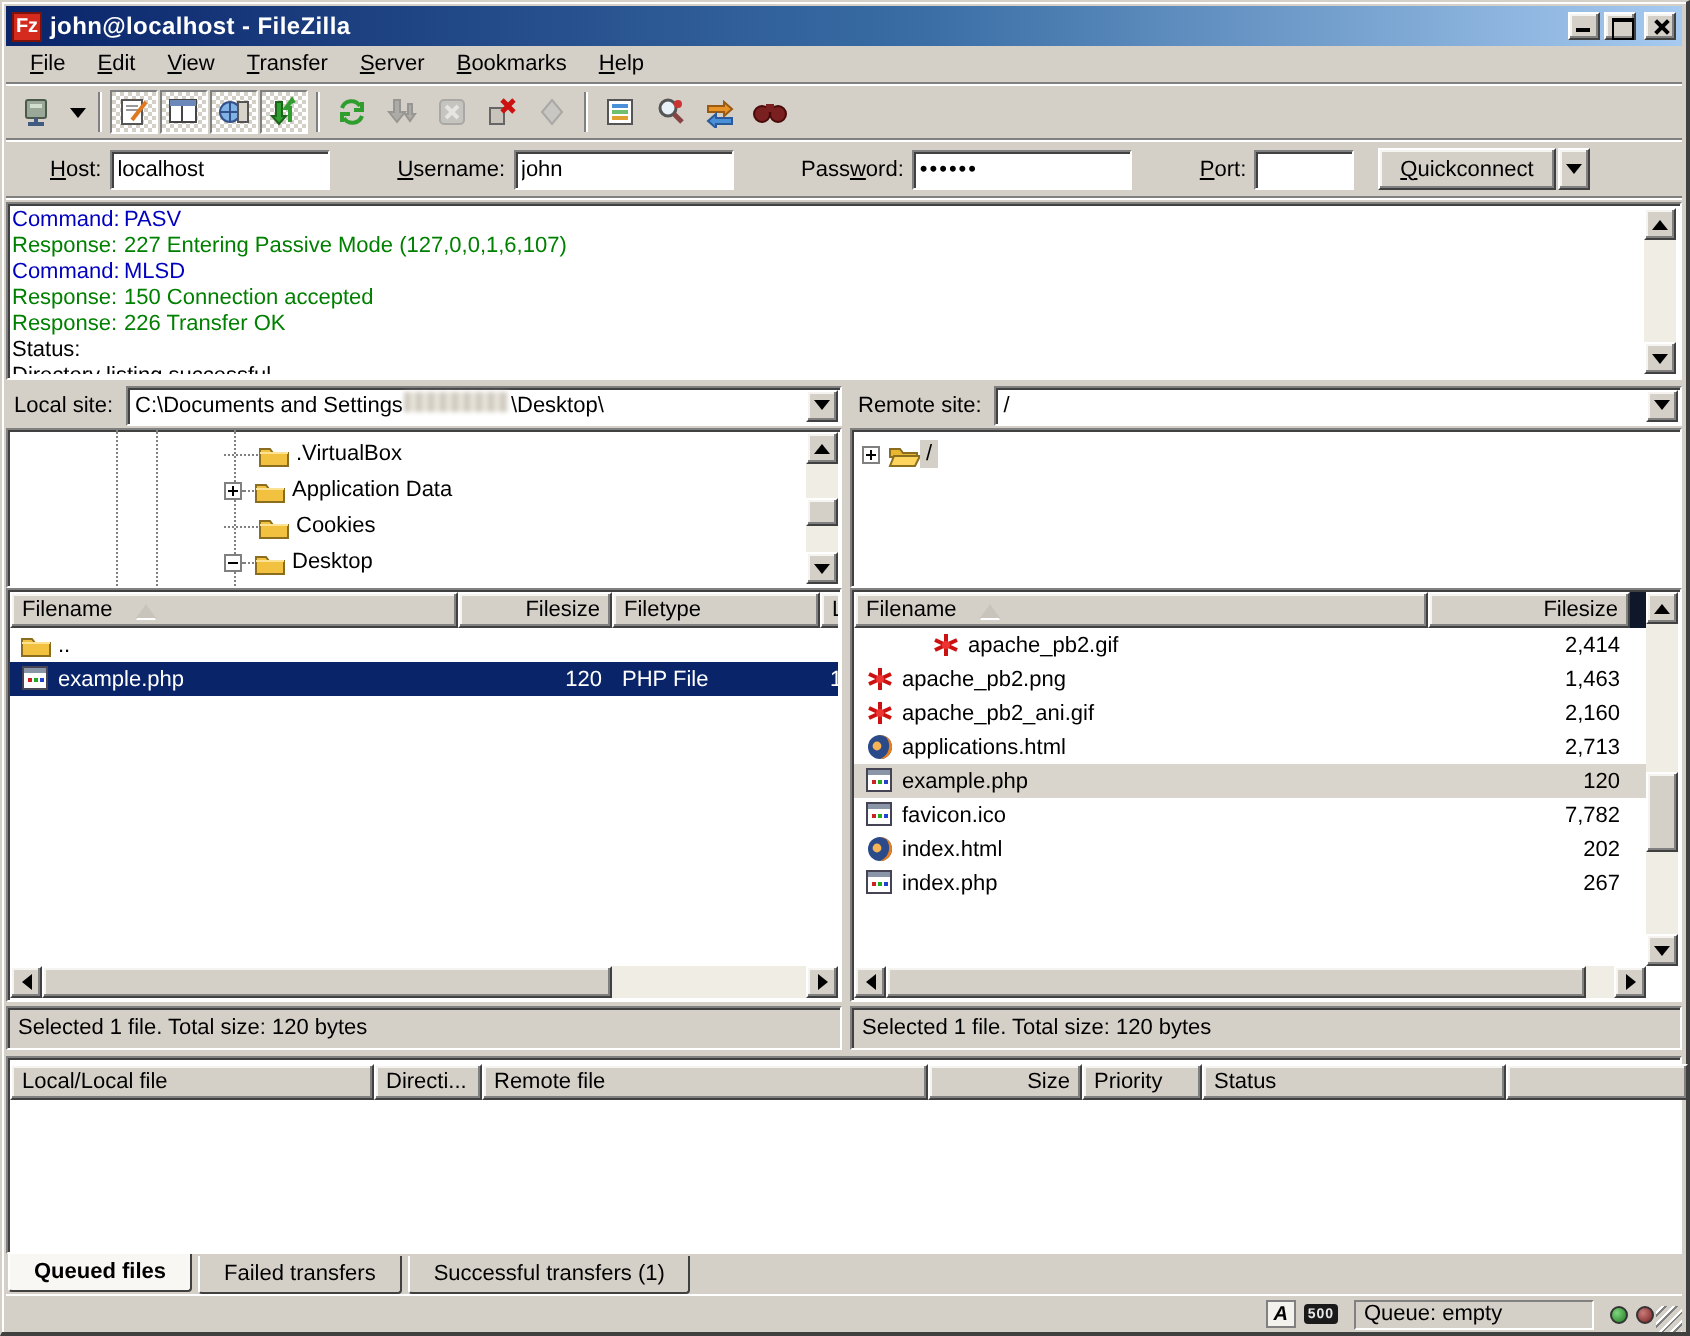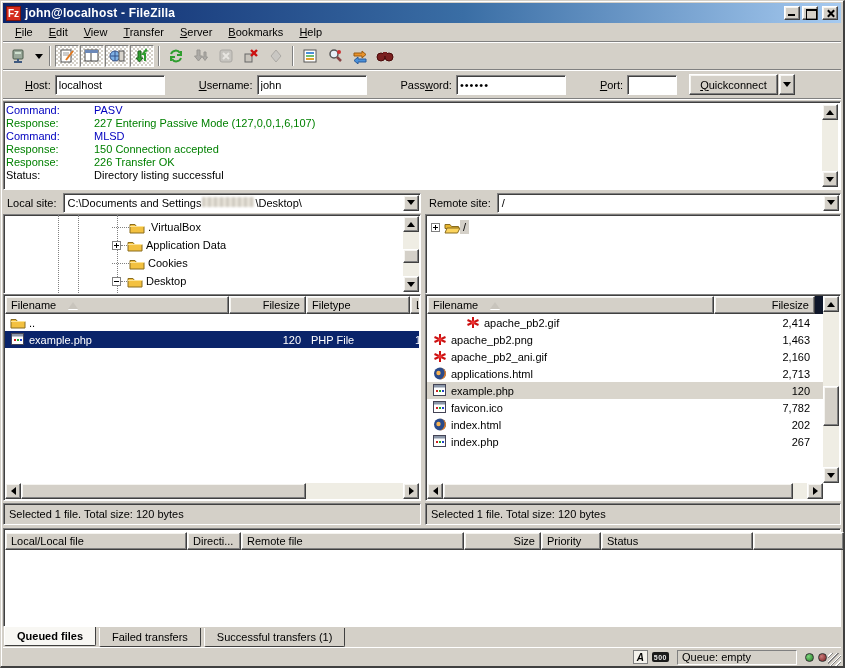--- a/index.html
+++ b/index.html
@@ -57,22 +57,22 @@
   #pass-input { width:110px; margin-right:18px; letter-spacing:1px; }
   #port-input { width:50px; margin-right:12px; }
   #quickconnect-btn { height:21px; padding:2px 10px; font-size:11px; text-align:right; }
   #quickconnect-drop { height:21px; width:16px; display:flex; align-items:center; justify-content:center; margin-left:1px; }
   #quickbar-line { position:absolute; top:97px; left:2px; right:2px; }
 
   
   #log { position:absolute; top:100px; left:2px; right:2px; height:89px; background:#fff; }
   #log-inner { position:absolute; inset:2px 18px 2px 2px; overflow:hidden; }
   .log-line { display:flex; line-height:13px; white-space:nowrap; }
-  .log-label { width:88px; flex:none; }
-  .log-command { color:#0000bf; } .log-response { color:#008000; } .log-status { color:#000; }
+  .log-label { width:56px; flex:none; }
+  .log-command { color:#0000bf; } .log-response { color:#008000; } .log-status { color:#000;flex-direction:column; }
   .vscroll { position:absolute; top:2px; right:2px; bottom:2px; width:16px; background:#efede4; }
   .sb-btn { position:absolute; left:0; width:16px; height:16px; display:flex; align-items:center; justify-content:center; }
   .tri-up { width:0; height:0; border-left:4px solid transparent; border-right:4px solid transparent; border-bottom:5px solid #000; }
   .tri-dn { width:0; height:0; border-left:4px solid transparent; border-right:4px solid transparent; border-top:5px solid #000; }
   .tri-lf { width:0; height:0; border-top:4px solid transparent; border-bottom:4px solid transparent; border-right:5px solid #000; }
   .tri-rt { width:0; height:0; border-top:4px solid transparent; border-bottom:4px solid transparent; border-left:5px solid #000; }
 
   
   .combo-row { position:absolute; top:191px; height:21px; display:flex; align-items:center; }
   #local-combo-row { left:2px; width:418px; } #remote-combo-row { left:424px; right:2px; }

